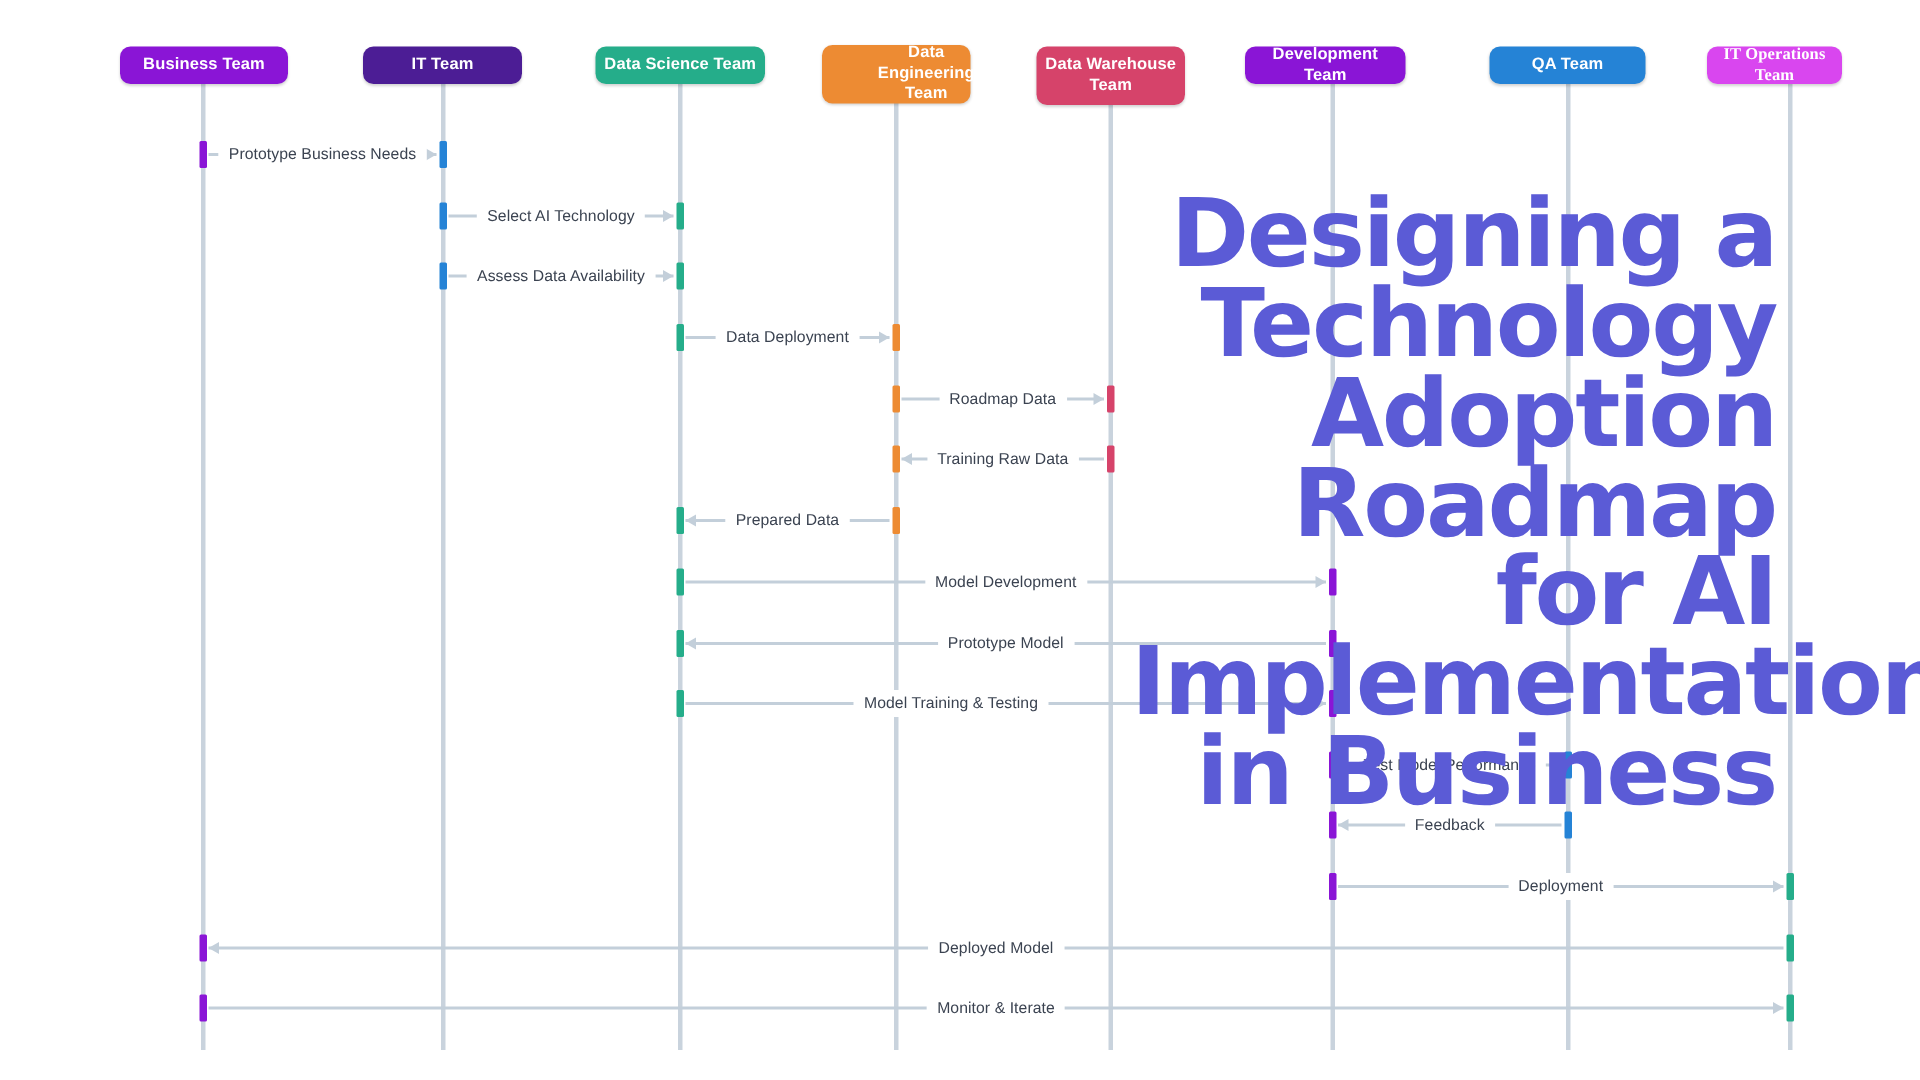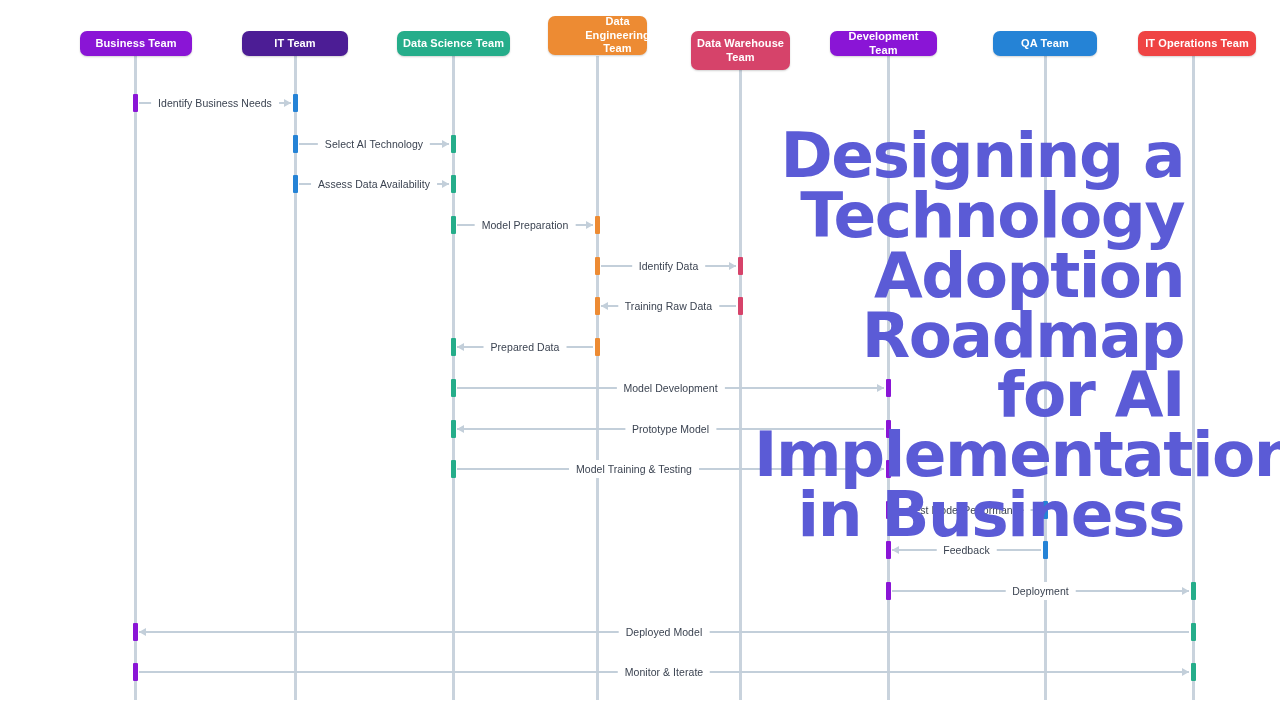--- a/index.html
+++ b/index.html
@@ -111,33 +111,33 @@
       <div class="lifeline" style="left: 452px; top: 56px; height: 644px;"></div>
       <div class="lifeline" style="left: 596px; top: 56px; height: 644px;"></div>
       <div class="lifeline" style="left: 739px; top: 56px; height: 644px;"></div>
       <div class="lifeline" style="left: 887px; top: 56px; height: 644px;"></div>
       <div class="lifeline" style="left: 1044px; top: 56px; height: 644px;"></div>
       <div class="lifeline" style="left: 1192px; top: 56px; height: 644px;"></div>
     </div>
   <div id="messages-layer">
       <div class="msg-line" style="left: 139px; top: 102px; width: 152px;"></div>
       <div class="arrow-head right" style="top: 98.5px; left: 284px;"></div>
-      <div class="msg-label" style="left: 215px; top: 103px;">Identify Business Needs</div>
+      <div class="msg-label" style="left: 215px; top: 103px;">Prototype Business Needs</div>
       <div class="msg-line" style="left: 299px; top: 143px; width: 150px;"></div>
       <div class="arrow-head right" style="top: 139.5px; left: 442px;"></div>
       <div class="msg-label" style="left: 374px; top: 144px;">Select AI Technology</div>
       <div class="msg-line" style="left: 299px; top: 183px; width: 150px;"></div>
       <div class="arrow-head right" style="top: 179.5px; left: 442px;"></div>
       <div class="msg-label" style="left: 374px; top: 184px;">Assess Data Availability</div>
       <div class="msg-line" style="left: 457px; top: 224px; width: 136px;"></div>
       <div class="arrow-head right" style="top: 220.5px; left: 586px;"></div>
-      <div class="msg-label" style="left: 525px; top: 225px;">Model Preparation</div>
+      <div class="msg-label" style="left: 525px; top: 225px;">Data Deployment</div>
       <div class="msg-line" style="left: 601px; top: 265px; width: 135px;"></div>
       <div class="arrow-head right" style="top: 261.5px; left: 729px;"></div>
-      <div class="msg-label" style="left: 668.5px; top: 266px;">Identify Data</div>
+      <div class="msg-label" style="left: 668.5px; top: 266px;">Roadmap Data</div>
       <div class="msg-line" style="left: 601px; top: 305px; width: 135px;"></div>
       <div class="arrow-head left" style="top: 301.5px; left: 601px;"></div>
       <div class="msg-label" style="left: 668.5px; top: 306px;">Training Raw Data</div>
       <div class="msg-line" style="left: 457px; top: 346px; width: 136px;"></div>
       <div class="arrow-head left" style="top: 342.5px; left: 457px;"></div>
       <div class="msg-label" style="left: 525px; top: 347px;">Prepared Data</div>
       <div class="msg-line" style="left: 457px; top: 387px; width: 427px;"></div>
       <div class="arrow-head right" style="top: 383.5px; left: 877px;"></div>
       <div class="msg-label" style="left: 670.5px; top: 388px; text-align: right;">Model Development</div>
       <div class="msg-line" style="left: 457px; top: 428px; width: 427px;"></div>
@@ -197,32 +197,32 @@
   <div id="participants-layer">
       <div class="participant" style="left: 80px; top: 31px; width: 112px; height: 25px; background: rgb(138, 21, 214);">
         <span>Business Team</span>
       </div>
       <div class="participant" style="left: 242px; top: 31px; width: 106px; height: 25px; background: #4c1d95;">
         <span>IT Team</span>
       </div>
       <div class="participant" style="left: 397px; top: 31px; width: 113px; height: 25px; background: rgb(37, 173, 138);">
         <span>Data Science Team</span>
       </div>
-      <div class="participant" style="left: 548px; top: 16px; width: 99px; height: 39px; background: rgb(237, 139, 51); padding-left: 44px;">
+      <div class="participant" style="left: 548px; top: 30px; width: 99px; height: 39px; background: rgb(237, 139, 51); padding-left: 44px;">
         <span>Data Engineering Team</span>
       </div>
       <div class="participant" style="left: 691px; top: 31px; width: 99px; height: 39px; background: rgb(214, 67, 106);">
         <span>Data Warehouse Team</span>
       </div>
       <div class="participant" style="left: 830px; top: 31px; width: 107px; height: 25px; background: rgb(138, 21, 214);">
         <span>Development Team</span>
       </div>
       <div class="participant" style="left: 993px; top: 31px; width: 104px; height: 25px; background: rgb(37, 131, 214);">
         <span>QA Team</span>
       </div>
-      <div class="participant" style="left: 1138px; top: 31px; width: 118px; height: 25px; background: #ef4444;">
+      <div class="participant" style="left: 1138px; top: 31px; width: 90px; height: 25px; background: #d946ef; font-family: Liberation Serif, serif;">
         <span>IT Operations Team</span>
       </div>
     </div>
 
   <div id="overlay-title">Designing a Technology Adoption Roadmap for AI Implementation in Business</div>
 
 </div>
 
 </body></html>

